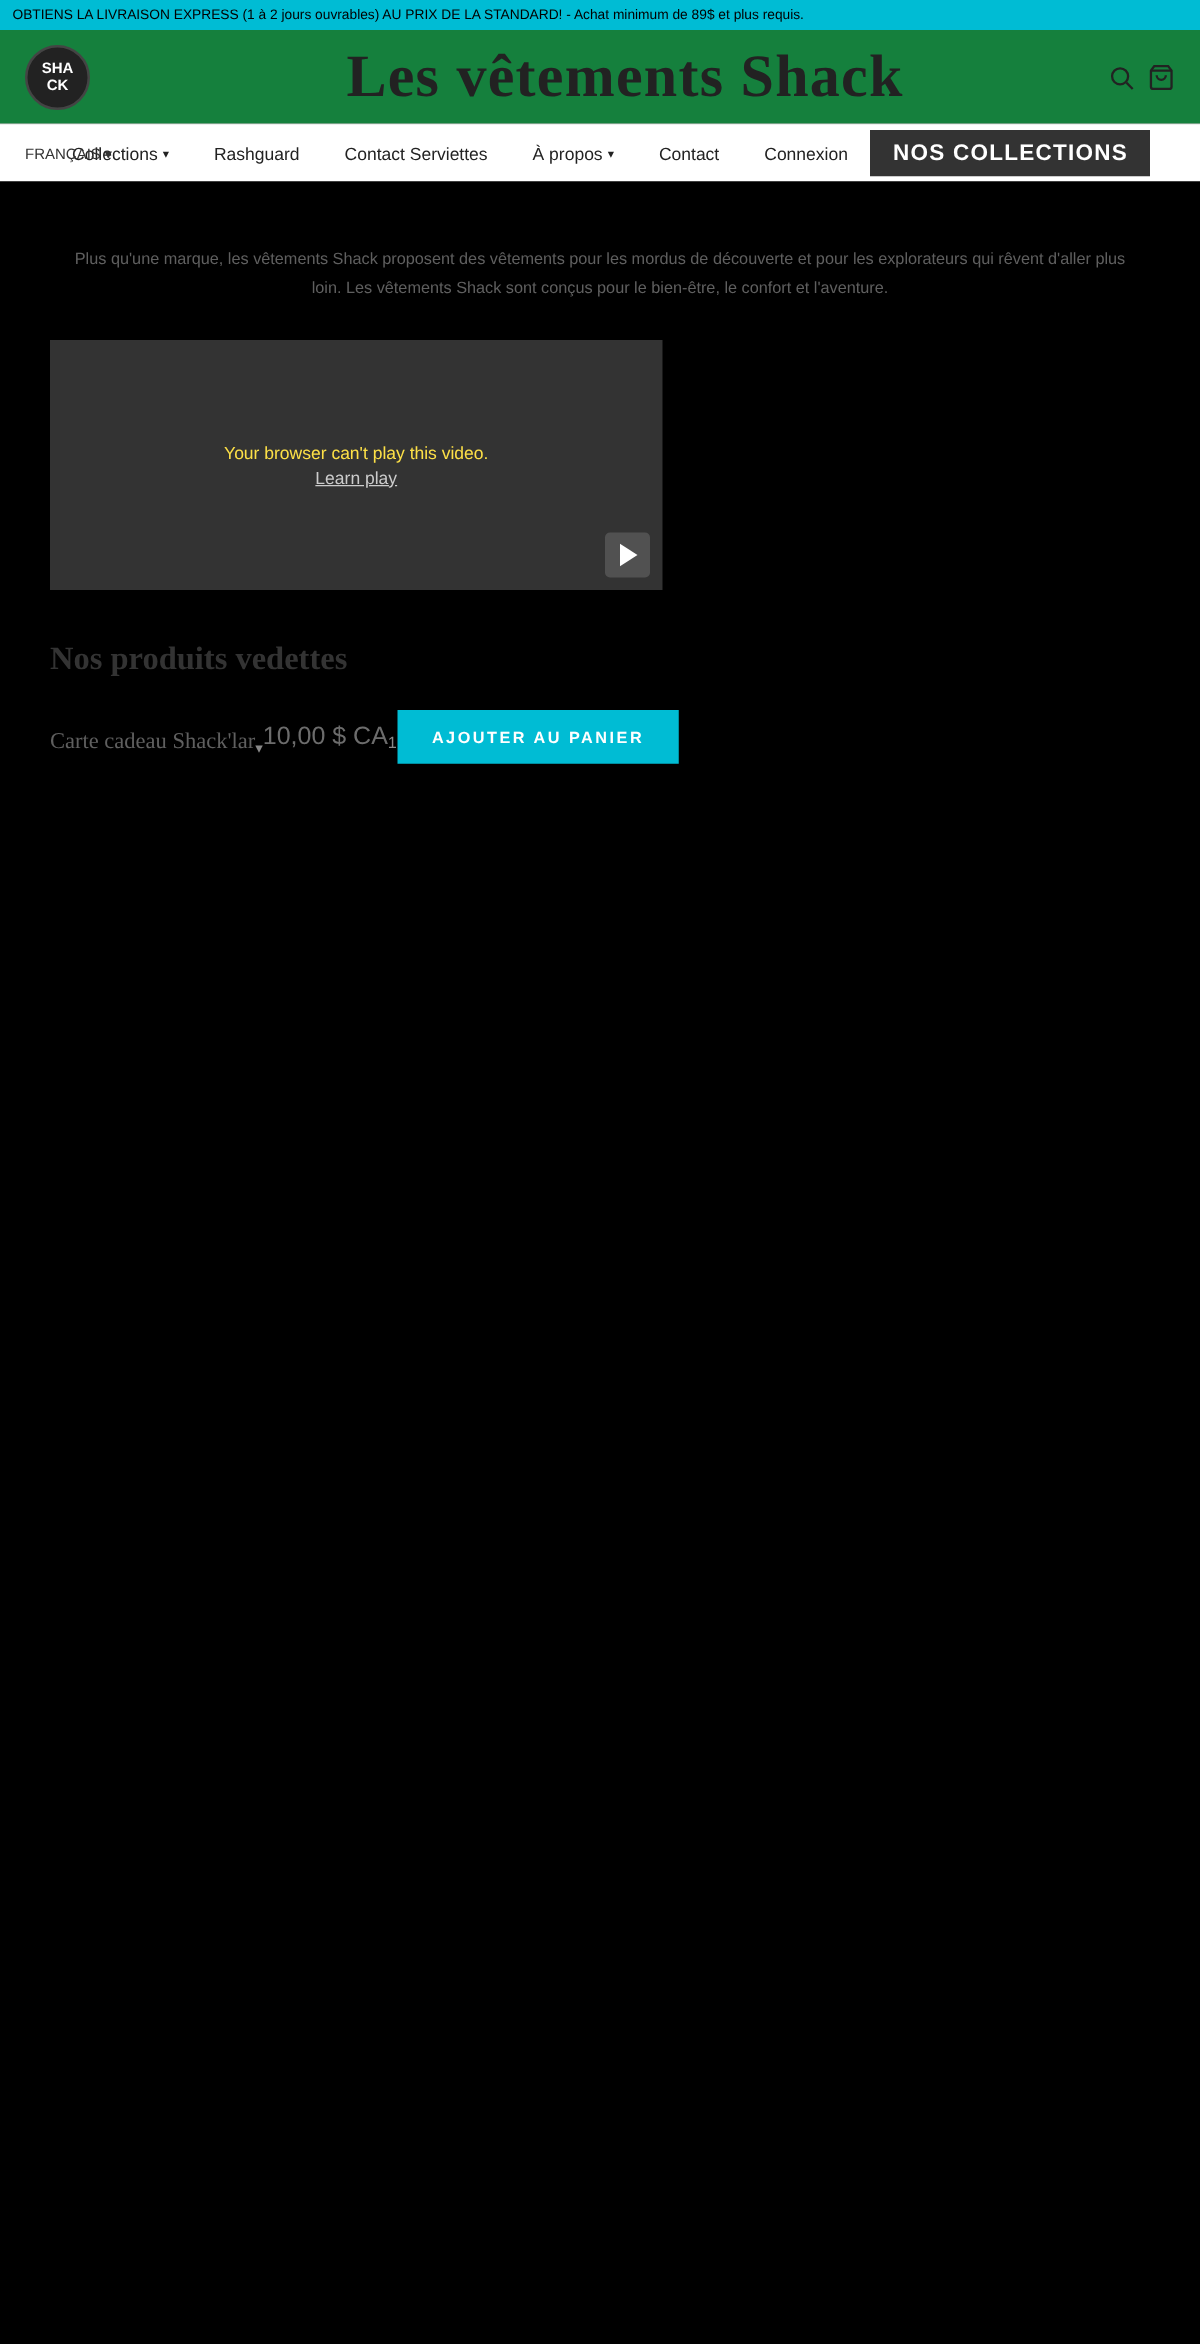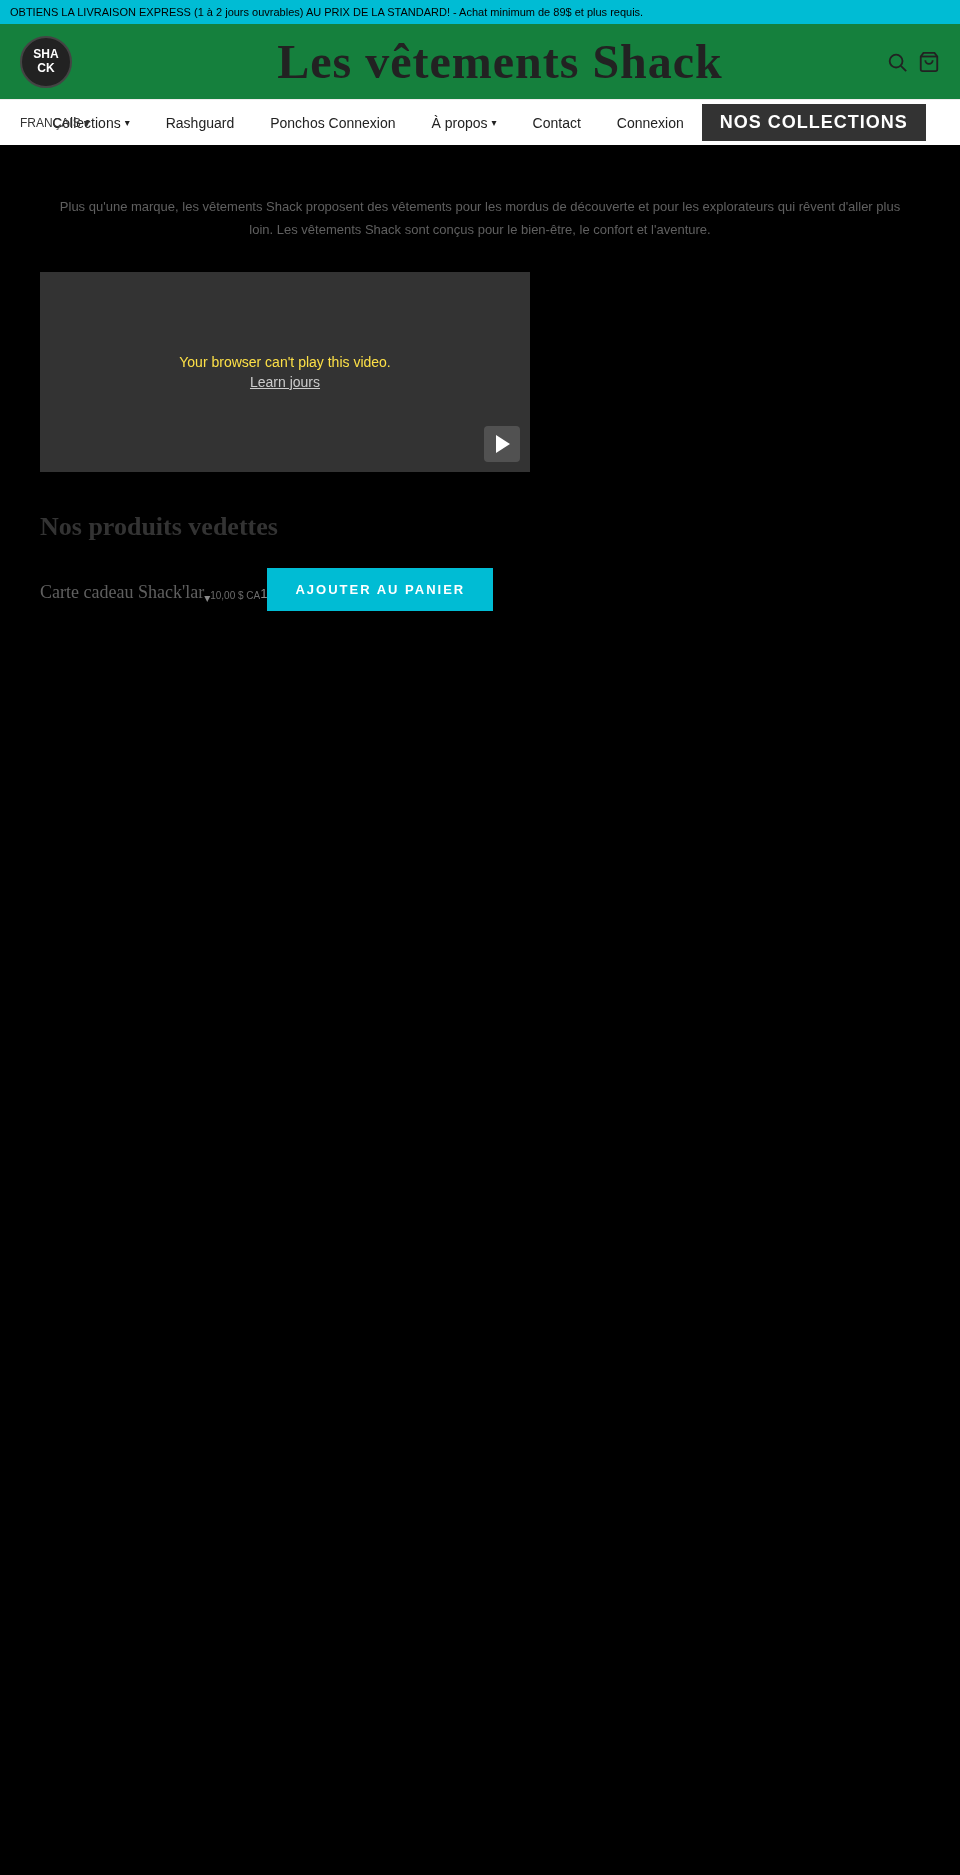--- a/index.html
+++ b/index.html
@@ -223,21 +223,21 @@
       align-items: center;
       gap: 8px;
       margin-bottom: 6px;
     }
     .variant-arrow {
       color: #888;
       font-size: 12px;
     }
     .product-price {
       color: #888;
-      font-size: 10px;
+      font-size: 20px;
       margin-bottom: 10px;
       opacity: 0.8;
     }
     .product-qty {
       color: #888;
       font-size: 13px;
       margin-bottom: 10px;
     }
     .add-to-cart-btn {
       background: #00bcd4;
@@ -297,21 +297,21 @@
   </div>
   <div class="nav-links">
     <a class="nav-link">
       <span>Collections</span>
       <span style="font-size:10px;">▾</span>
     </a>
     <a class="nav-link">
       <span>Rashguard</span>
     </a>
     <a class="nav-link">
-      <span>Ponchos Connexion</span>
+      <span>Contact Serviettes</span>
     </a>
     <a class="nav-link">
       <span>À propos</span>
       <span style="font-size:10px;">▾</span>
     </a>
     <a class="nav-link">
       <span>Contact</span>
     </a>
     <a class="nav-link">
       <span>Connexion</span>
@@ -321,21 +321,21 @@
     <span>NOS COLLECTIONS</span>
   </button>
 </div>
 
 <div class="main-content">
 
   <p class="description-text">Plus qu'une marque, les vêtements Shack proposent des vêtements pour les mordus de découverte et pour les explorateurs qui rêvent d'aller plus loin. Les vêtements Shack sont conçus pour le bien-être, le confort et l'aventure.</p>
 
   <div class="video-container">
     <p class="video-message">Your browser can't play this video.</p>
-    <a class="video-learn-more">Learn jours</a>
+    <a class="video-learn-more">Learn play</a>
     <div class="video-play-btn">
       <div class="video-play-triangle"></div>
     </div>
   </div>
 
   <h2 class="section-title">Nos produits vedettes</h2>
 
   <div class="product-section">
     <p class="product-name">Carte cadeau Shack'lar</p>
     <div class="product-variant-select">

